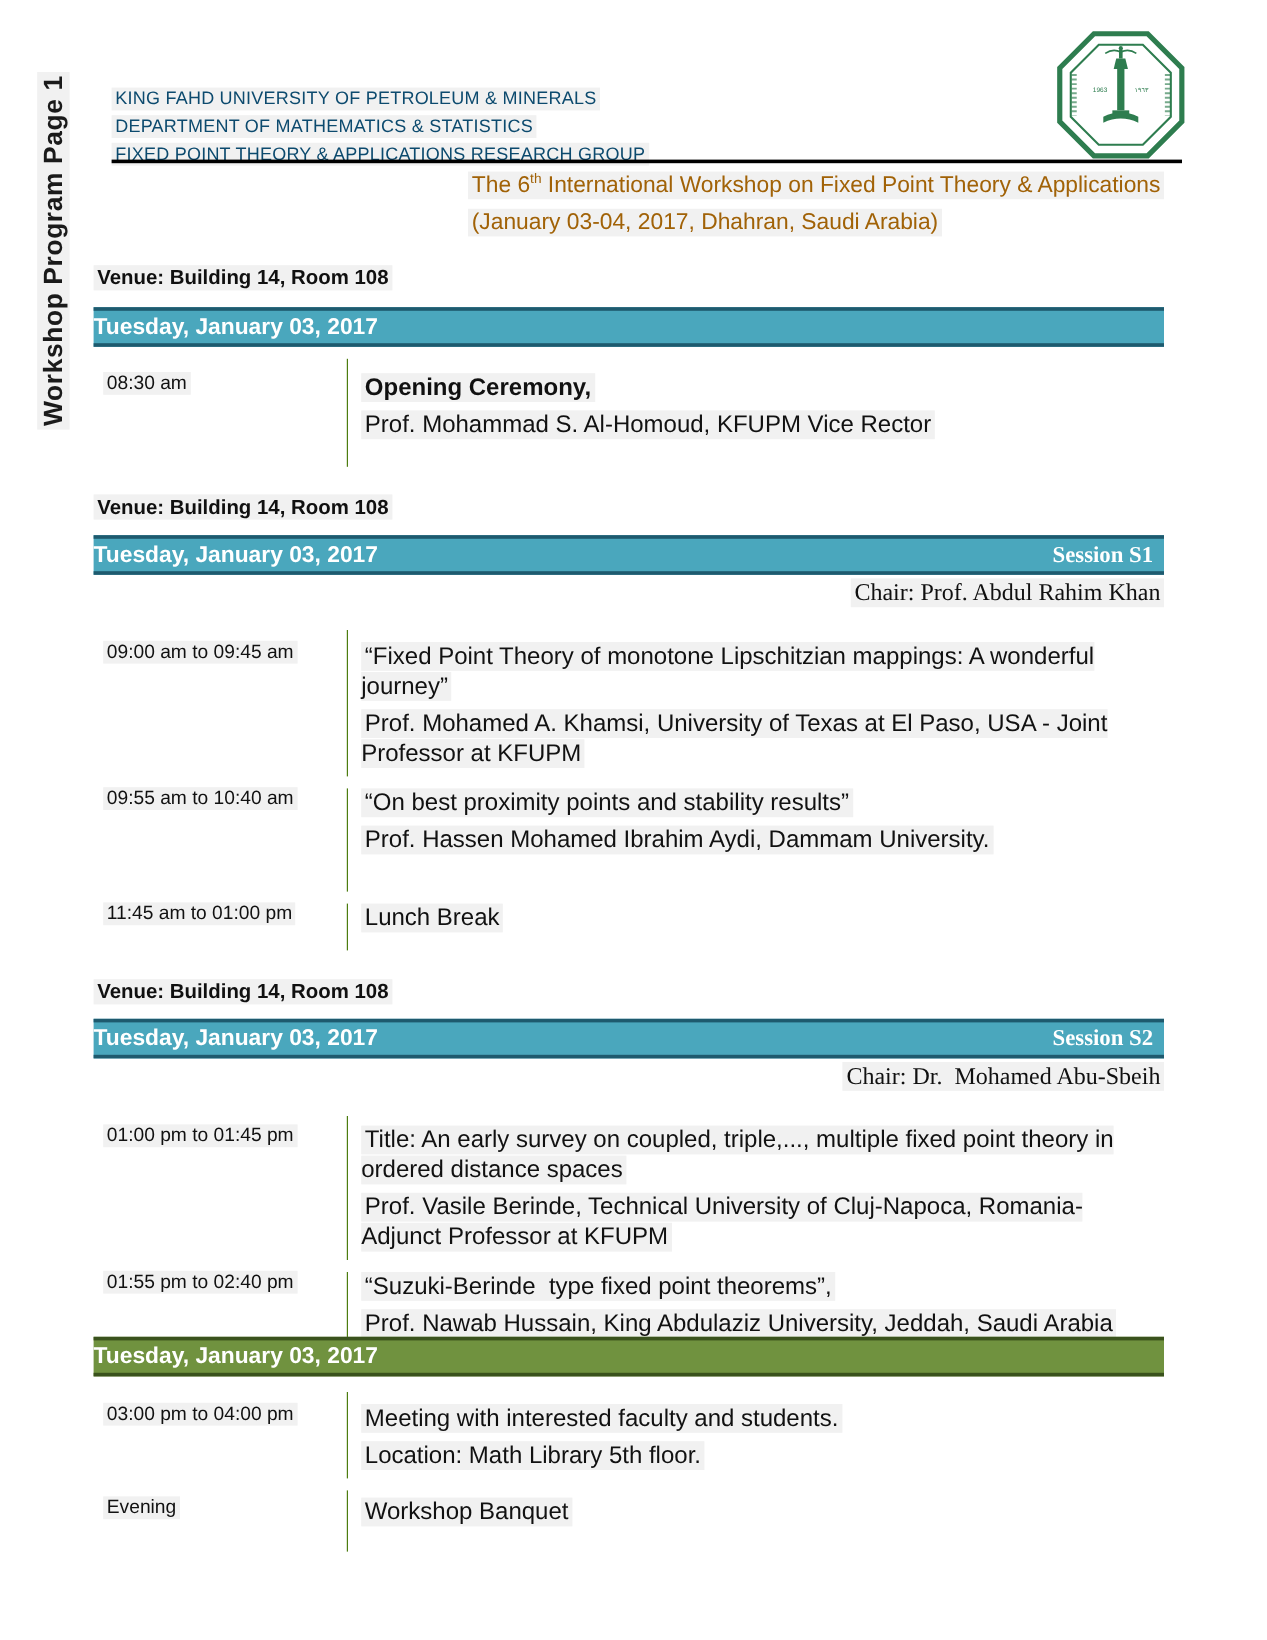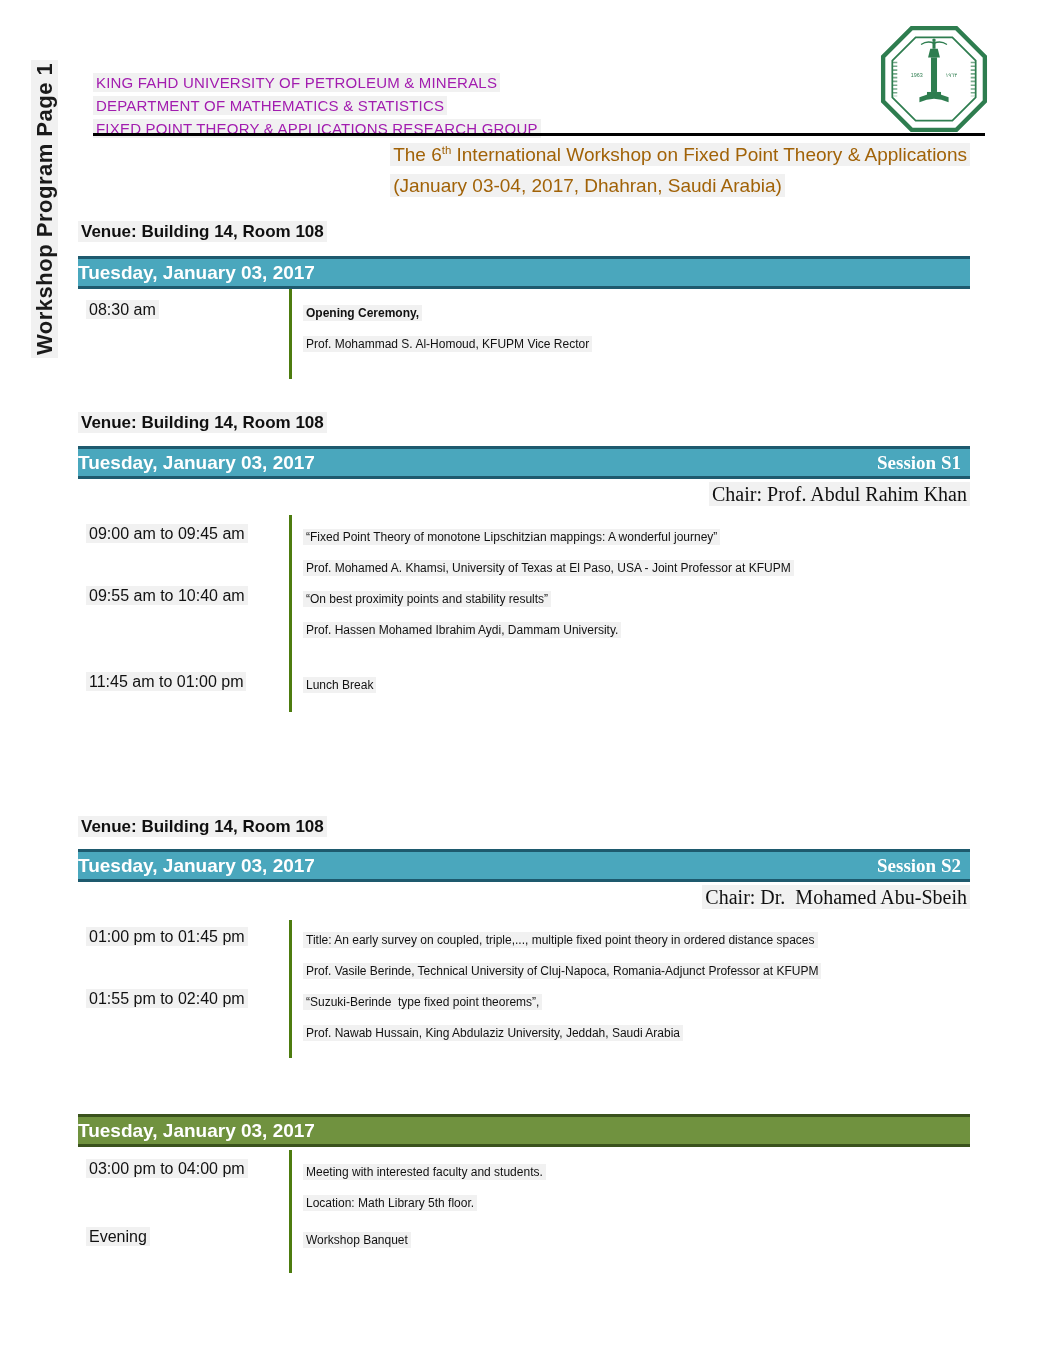--- a/index.html
+++ b/index.html
@@ -6,21 +6,21 @@
   #page{position:relative;width:1056px;height:1367px;background:#ffffff;overflow:hidden;
         font-family:"Liberation Sans","DejaVu Sans",sans-serif;color:#111;}
 
   .hl{background:#f1f1f1;padding:1px 3px;}
 
   
   .sidebar{position:absolute;left:32px;top:358px;transform:rotate(-90deg);transform-origin:0 0;
            font-size:22px;font-weight:bold;letter-spacing:.5px;white-space:nowrap;color:#1a1a1a;}
 
   
-  .org{position:absolute;left:93px;top:72px;font-size:15px;line-height:22px;color:#a21caf;letter-spacing:.2px;}
+  .org{position:absolute;left:93px;top:72px;font-size:15px;line-height:22px;color:#0c4a6e;letter-spacing:.2px;}
   .org .org-line{margin-bottom:1px;}
 
   
   .logo{position:absolute;left:880px;top:24px;width:108px;height:110px;}
 
   .rule{position:absolute;left:93px;top:133px;width:892px;height:3px;background:#000;}
 
   
   .title{position:absolute;top:139px;right:86px;text-align:left;font-size:19px;line-height:31px;color:#a16207;}
   .title sup{font-size:60%;vertical-align:super;line-height:0;}
@@ -32,22 +32,22 @@
        color:#fff;font-weight:bold;font-size:19px;text-align:left;line-height:27px;}
   .bar.green{background:var(--green);border-top-color:var(--green_dark);border-bottom-color:var(--green_dark);}
   .bar .bar-session{position:absolute;right:9px;top:0;line-height:27px;font-family:Liberation Serif, serif;}
 
   .chair{position:absolute;right:86px;text-align:right;font-family:"Liberation Serif","DejaVu Serif",serif;
          font-size:20px;color:#101010;}
 
   .table{position:absolute;left:78px;width:892px;}
   .row{display:flex;align-items:stretch;}
   .row .time{width:211px;box-sizing:border-box;padding-left:8px;font-size:16px;flex:0 0 auto;}
-  .row .content{flex:1 1 auto;border-left:3px solid #4d7c0f;padding-left:11px;padding-right:6px;font-size:12px;}
-  .row .time,.row .content{padding-top:var(--pt,0px);padding-bottom:var(--pb,0px);}
+  .row .content{flex:1 1 auto;border-left:1px solid #4d7c0f;padding-left:11px;padding-right:6px;font-size:20px;}
+  .row .time,.row .content{padding-top:var(--pt,0px);padding-bottom:var(--pb,0px);margin-top:10px;}
   .content p{margin:0 0 6px 0;line-height:25px;}
   .content p.bold{font-weight:bold;}
   .mw648{max-width:648px;}
   .mw672{max-width:672px;}
 </style>
 </head>
 <body>
 
 <div id="page">
 

